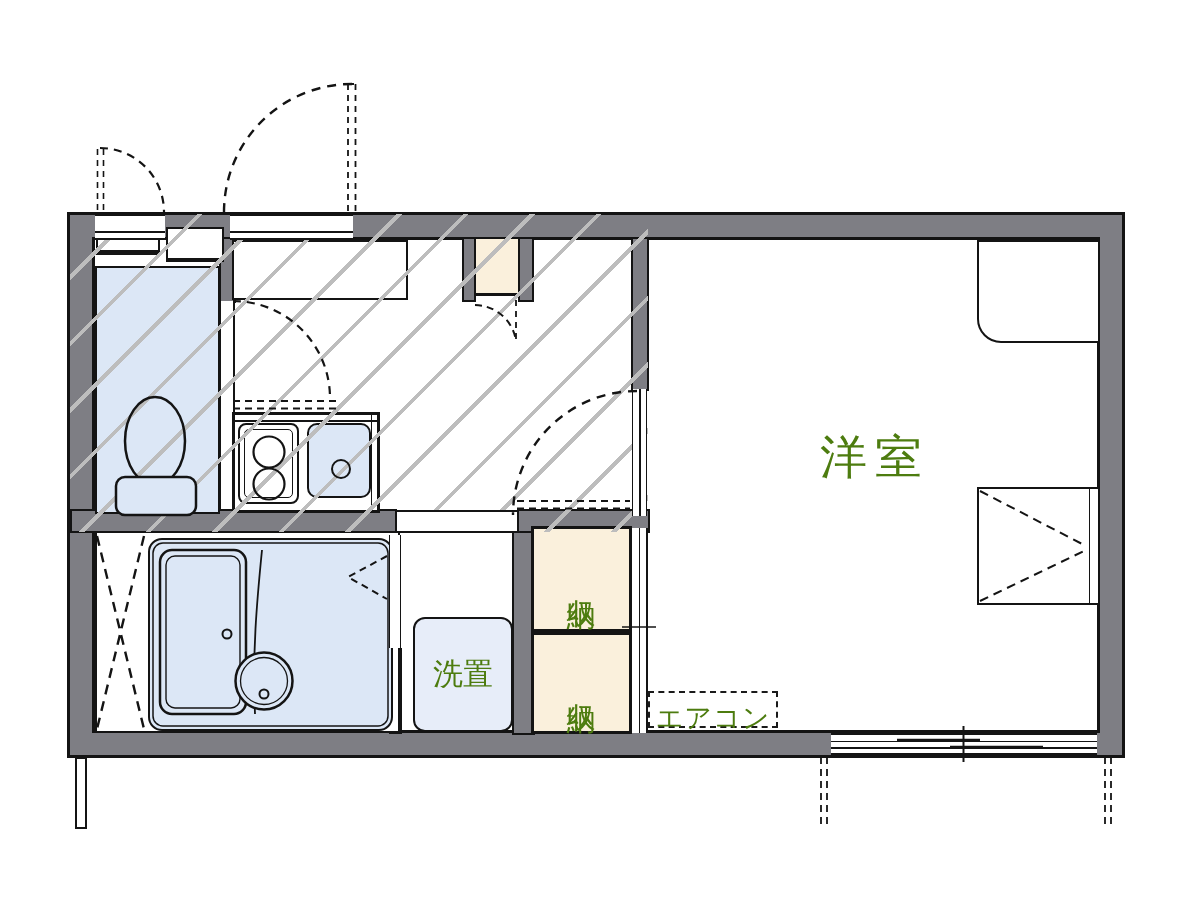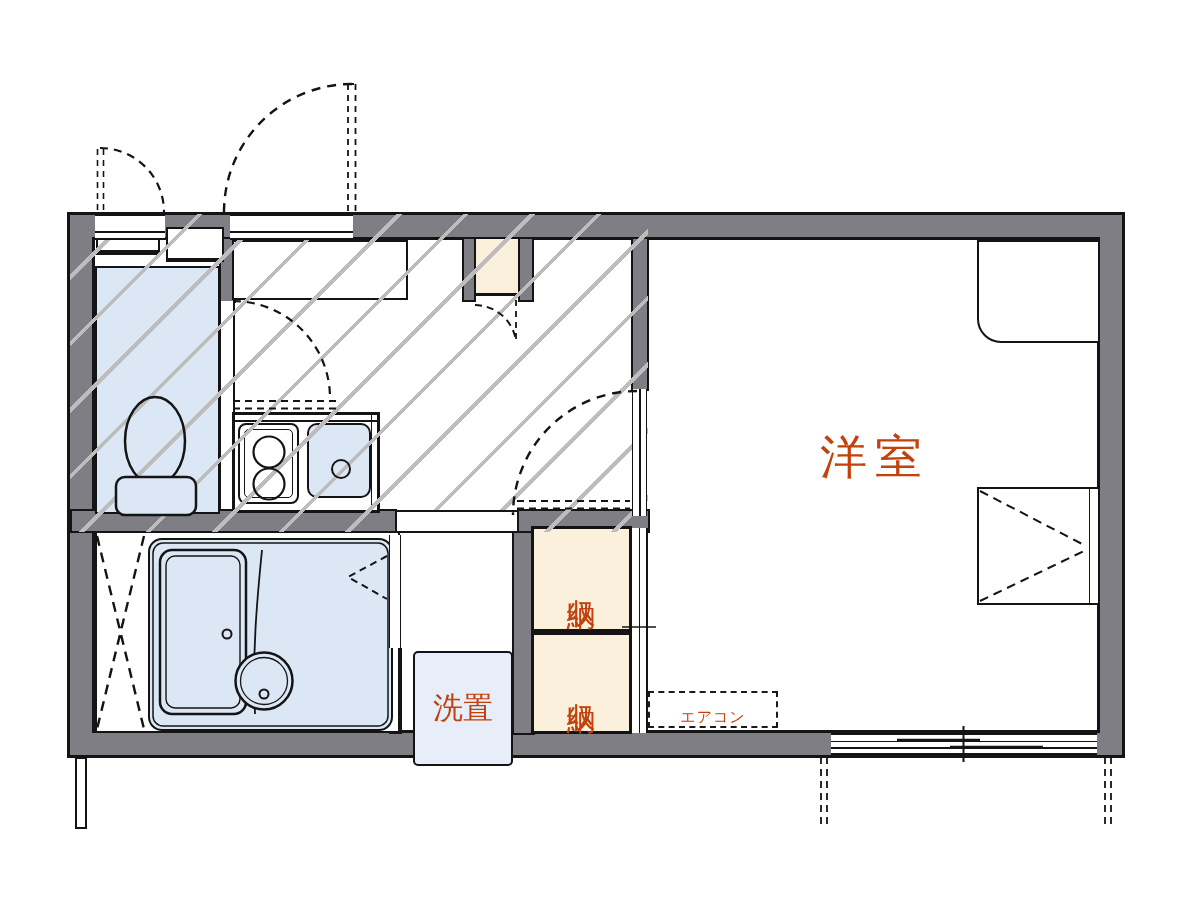--- a/index.html
+++ b/index.html
@@ -1,20 +1,20 @@
 <!DOCTYPE html>
 <html><head>
 <meta charset="utf-8">
 <style>
   html,body{margin:0;padding:0;background:#ffffff;}
   #stage{position:relative;width:1200px;height:912px;background:#ffffff;overflow:hidden;
          font-family:"Liberation Sans","DejaVu Sans",sans-serif;}
   .a{position:absolute;box-sizing:border-box;}
   .wall{background:#7e7e84;border:2px solid #141414;}
-  .lbl{color:#c2410c;}
+  .lbl{color:#4d7c0f;}
   .vtext{writing-mode:vertical-rl;text-orientation:upright;letter-spacing:3px;}
   .cen{display:flex;align-items:center;justify-content:center;}
   svg{position:absolute;left:0;top:0;pointer-events:none;}
 </style>
 </head>
 <body>
 
 <div id="stage">
 
   <div class="a" style="left:67px;top:212px;width:1058px;height:546px;background:#141414;"></div>
@@ -43,36 +43,36 @@
   </div>
   <div class="a" style="left:238px;top:423px;width:61px;height:81px;background:#fff;border:2.5px solid #141414;border-radius:8px;">
     <div class="a" style="left:4px;top:4px;right:4px;bottom:4px;border:1.5px solid #141414;border-radius:5px;"></div>
   </div>
   <div class="a" style="left:307px;top:423px;width:64px;height:75px;background:#dce7f6;border:2px solid #141414;border-radius:10px;"></div>
 
   <div class="a" style="left:95px;top:531px;width:305px;height:202px;background:#fff;border:2.5px solid #141414;"></div>
   <div class="a" style="left:148px;top:538px;width:245px;height:193px;background:#dce7f6;border:2.5px solid #141414;border-radius:14px;"></div>
   <div class="a" style="left:389px;top:535px;width:12px;height:113px;background:#fff;border-left:1.5px solid #141414;border-right:1.5px solid #141414;"></div>
 
-  <div class="a cen" style="left:413px;top:651px;width:100px;height:115px;background:#e7edf9;border:2.5px solid #141414;border-radius:5px;">
+  <div class="a cen" style="left:413px;top:617px;width:100px;height:115px;background:#e7edf9;border:2.5px solid #141414;border-radius:12px;">
     <span class="lbl" style="font-size:30px;">洗置</span>
   </div>
 
   <div class="a cen" style="left:531px;top:526px;width:101px;height:106px;background:#faf0dc;border:3px solid #141414;">
     <span class="lbl vtext" style="font-size:29px;">収納</span>
   </div>
   <div class="a cen" style="left:531px;top:632px;width:101px;height:102px;background:#faf0dc;border:3px solid #141414;">
     <span class="lbl vtext" style="font-size:29px;">収納</span>
   </div>
   <div class="a" style="left:630px;top:528px;width:18px;height:205px;background:#fff;border-left:2px solid #141414;border-right:2px solid #141414;">
     <div class="a" style="left:6.5px;top:0;bottom:0;width:1.5px;background:#141414;"></div>
   </div>
 
   <div class="a cen" style="left:648px;top:691px;width:130px;height:37px;background:#fff;border:2px dashed #1a1a1a;">
-    <span class="lbl" style="font-size:15px;letter-spacing:1px;margin-top:16px;">エアコン</span>
+    <span class="lbl" style="font-size:27px;letter-spacing:1px;margin-top:16px;">エアコン</span>
   </div>
 
   <div class="a" style="left:977px;top:240px;width:123px;height:103px;background:#fff;border:2.5px solid #141414;border-bottom-left-radius:24px;"></div>
   <div class="a" style="left:977px;top:487px;width:123px;height:118px;background:#fff;border:2.5px solid #141414;">
     <div class="a" style="right:8px;top:0;bottom:0;width:1.5px;background:#141414;"></div>
   </div>
 
   <div class="a" style="left:70px;top:214px;width:578px;height:318px;z-index:2;background:repeating-linear-gradient(135deg, rgba(0,0,0,0) 0px, rgba(0,0,0,0) 43px, #bdbdbd 43px, #bdbdbd 47px);"></div>
 
   <div class="a" style="left:95px;top:214px;width:70px;height:26px;background:#fff;border-top:2.5px solid #141414;border-bottom:2.5px solid #141414;z-index:3;">

